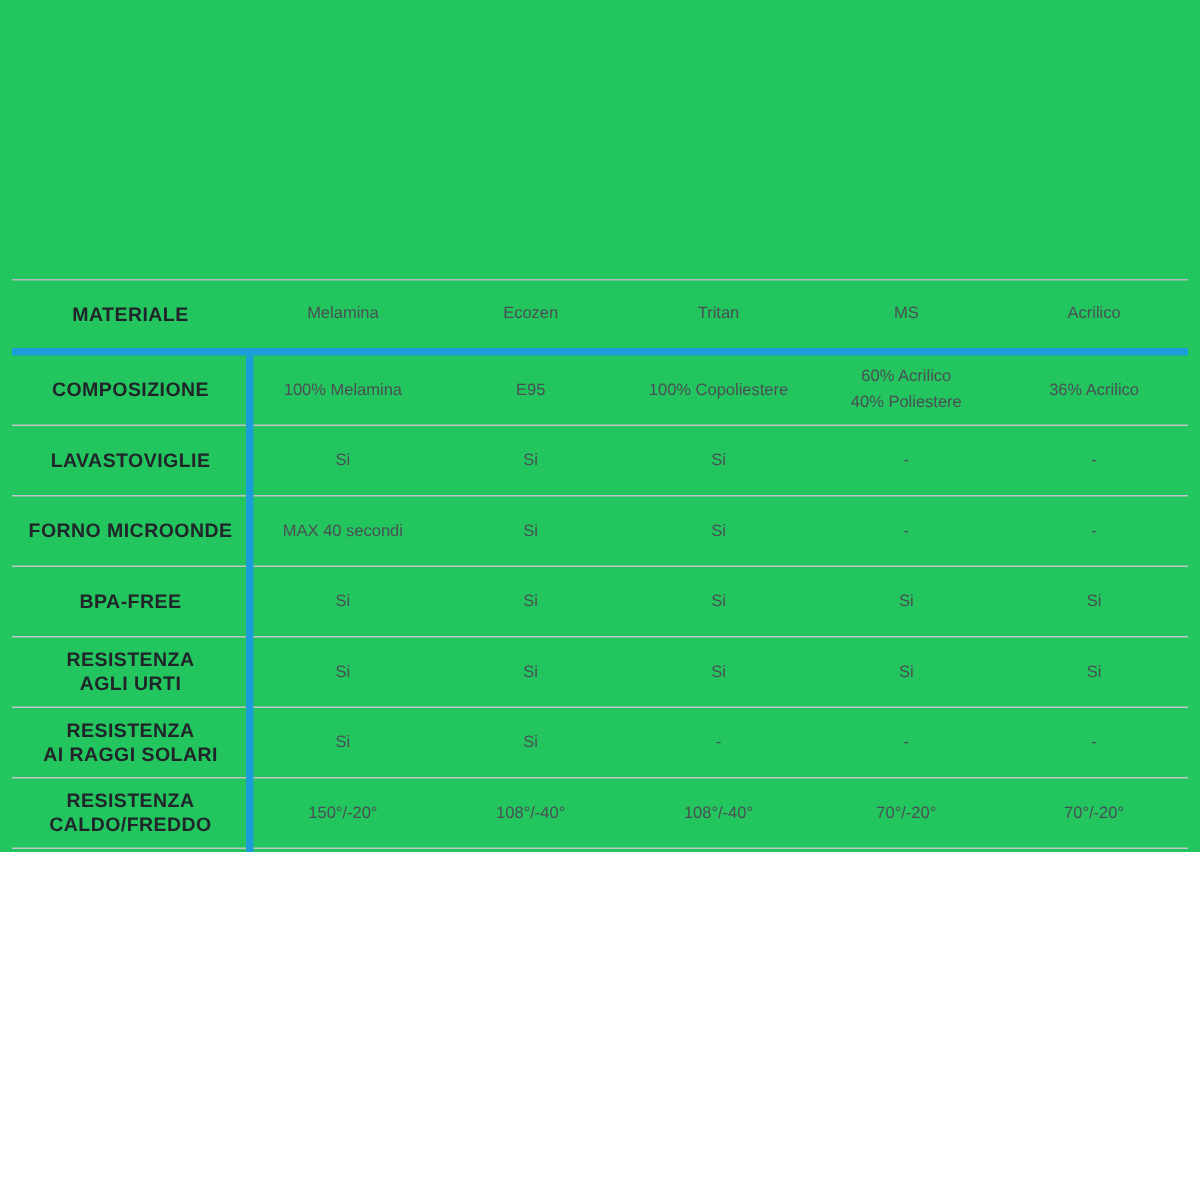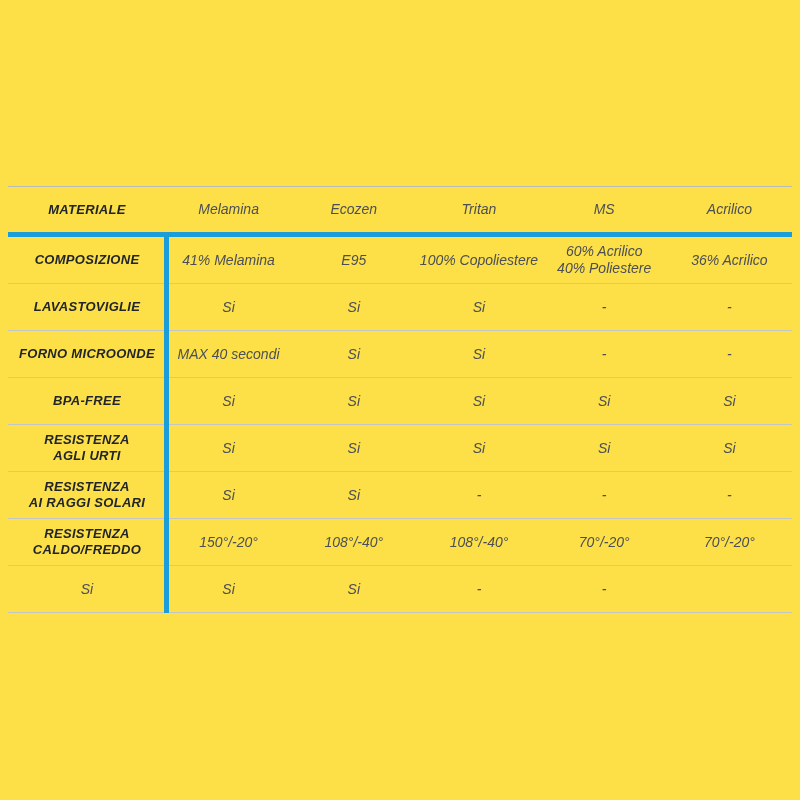--- a/index.html
+++ b/index.html
@@ -4,24 +4,23 @@
 <style>
   html, body {
     margin: 0;
     padding: 0;
     background: #ffffff;
     font-family: "Liberation Sans", sans-serif;
   }
   .page {
     position: relative;
     width: 800px;
-    height: 800px;
-    background: #fde047;
+    height: 568px;
+    background: #22c55e;
     overflow: hidden;
-    font-style: italic;
   }
   .spec-table {
     position: absolute;
     left: 8px;
     top: 186px;
     width: 784px;
   }
   .header-row {
     display: grid;
     grid-template-columns: 158px repeat(5, 1fr);
@@ -48,21 +47,21 @@
   .row {
     display: grid;
     grid-template-columns: 158px repeat(5, 1fr);
     align-items: center;
     height: 47px;
     box-sizing: border-box;
     border-bottom: 1px solid #c3c6c8;
   }
   .cell {
     text-align: center;
-    font-size: 14px;
+    font-size: 11px;
     line-height: 17px;
     color: #4b4f55;
     white-space: pre-line;
   }
   .label-cell {
     font-weight: bold;
     font-size: 13px;
     line-height: 16px;
     letter-spacing: 0.3px;
     color: #21252a;
@@ -84,21 +83,21 @@
       <div class="cell">Acrilico</div>
     </div>
 
     <div class="accent-bar"></div>
 
     <div class="table-body">
       <div class="accent-vline"></div>
 
       <div class="row">
         <div class="cell label-cell">COMPOSIZIONE</div>
-        <div class="cell">41% Melamina</div>
+        <div class="cell">100% Melamina</div>
         <div class="cell">E95</div>
         <div class="cell">100% Copoliestere</div>
         <div class="cell">60% Acrilico
 40% Poliestere</div>
         <div class="cell">36% Acrilico</div>
       </div>
 
       <div class="row">
         <div class="cell label-cell">LAVASTOVIGLIE</div>
         <div class="cell">Si</div>

